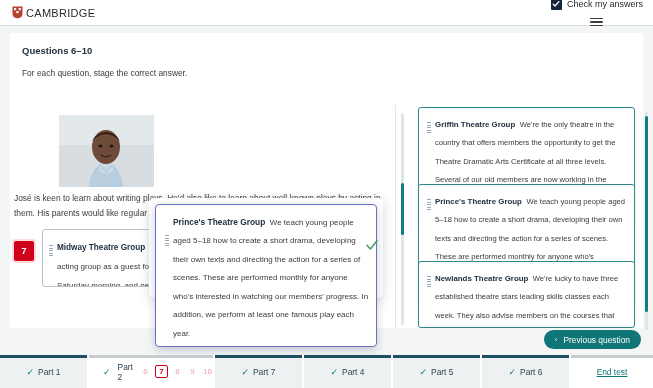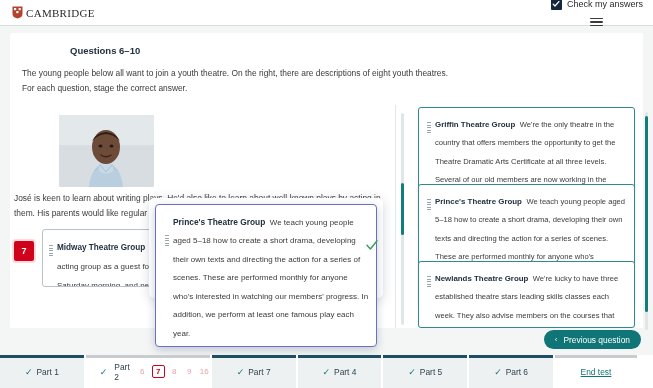--- a/index.html
+++ b/index.html
@@ -14,40 +14,40 @@
   
   .topbar {
     position:absolute; left:0; top:0; width:653px; height:26px;
     background:#ffffff; border-bottom:1px solid #d8dede;
     display:flex; align-items:center; z-index:40;
   }
   .logo-wrap { display:flex; align-items:center; gap:3px; margin-left:12px; }
   .crest { width:11px; height:13px; position:relative; }
   .crest svg { display:block; }
   .logo-text {
-    font-family:Liberation Serif, serif;
+    font-family:Liberation Sans, sans-serif;
     font-size:11px; letter-spacing:.3px; color:#2b2b2b;
   }
   .top-right { margin-left:auto; display:flex; align-items:center; gap:8px; margin-right:10px;flex-direction:column; }
   .chk-wrap { display:flex; align-items:center; gap:5px; cursor:pointer; }
   .chk-box {
     width:11px; height:11px; background:#16263c; border-radius:1px;
     display:flex; align-items:center; justify-content:center;
   }
   .chk-box svg { display:block; }
   .chk-label { font-size:9px; color:#2b2b2b; }
   .burger { width:13px; display:flex; flex-direction:column; gap:2px; cursor:pointer; }
   .burger span { display:block; height:1.5px; background:#3a3a3a; border-radius:1px; }
 
   
   .sheet {
     position:absolute; left:10px; top:33px; width:633px; height:295px;
     background:#ffffff; border-radius:2px; overflow:hidden;
   }
-  .q-title { position:absolute; left:12px; top:12px; font-size:9.5px; font-weight:bold; color:#22313f;margin-left:48px; }
+  .q-title { position:absolute; left:12px; top:12px; font-size:9.5px; font-weight:bold; color:#22313f; }
   .intro { position:absolute; left:12px; top:33px; width:440px; font-size:8.4px; line-height:1.75; color:#3a3a3a; }
 
   
   .left-col { position:absolute; left:0; top:72px; width:380px; height:223px; }
   .photo {
     position:absolute; left:49px; top:10px; width:95px; height:72px;
     border-radius:2px; overflow:hidden; background:#cfd6da;
   }
   .photo svg { display:block; }
   .person-text {
@@ -122,21 +122,21 @@
     background:#ffffff; display:flex; align-items:stretch; z-index:38;
   }
   .part {
     flex:1; position:relative; background:#eef1f2; margin-right:2px;
     display:flex; align-items:center; justify-content:center; gap:4px;
     font-size:8.4px; color:#2d4452; cursor:pointer;
   }
   .part .cap { position:absolute; left:0; top:0; right:0; height:2.5px; background:#1d4f63; }
   .part.active { background:#ffffff; justify-content:flex-start; padding-left:14px; gap:7px; }
   .part.active .cap { background:#c8ccce; }
-  .part.last { background:#ffffff; margin-right:16px; color:#0f7576; flex:0 0 82px;text-decoration:underline; }
+  .part.last { background:#ffffff; margin-right:0; color:#0f7576; flex:0 0 82px;text-decoration:underline; }
   .part.last .cap { background:#c8ccce; }
   .tick-g { color:#0f7576; font-size:9px; }
   .qnums { display:flex; gap:4px; align-items:center; }
   .qn { font-size:8px; color:#eba3ad; width:11px; text-align:center; }
   .qn.sel {
     color:#d0021b; border:1px solid #d0021b; border-radius:2px;
     width:13px; height:13px; line-height:11px; font-weight:bold;
   }
 </style>
 </head>
@@ -170,21 +170,20 @@
           <span></span>
           <span></span>
         </div>
     </div>
   </div>
 
   <div class="sheet">
 
     <div class="q-title">Questions 6–10</div>
     <div class="intro">
-      <div>The young people below all want to join a youth theatre. On the right, there are descriptions of eight youth theatres.</div>
       <div>For each question, stage the correct answer.</div>
     </div>
 
     <div class="left-col">
 
       <div class="photo">
         <svg width="95" height="72" viewBox="0 0 95 72">
           <rect width="95" height="72" fill="#d7dde0"></rect>
           <rect x="0" y="0" width="95" height="30" fill="#e3e8ea"></rect>
           <path d="M30 72 Q32 50 47 48 Q62 50 64 72 Z" fill="#b9cfe0"></path>

